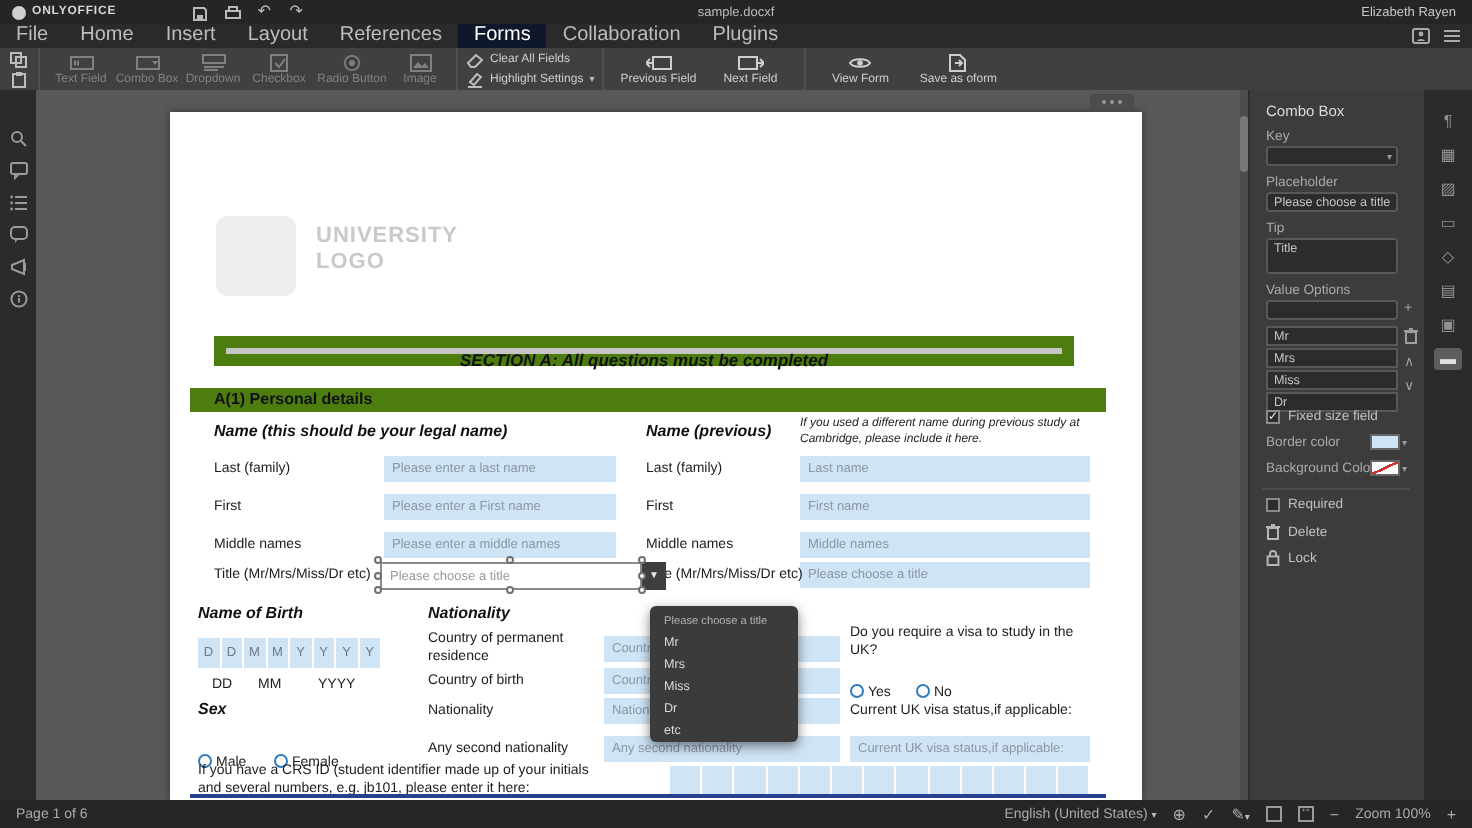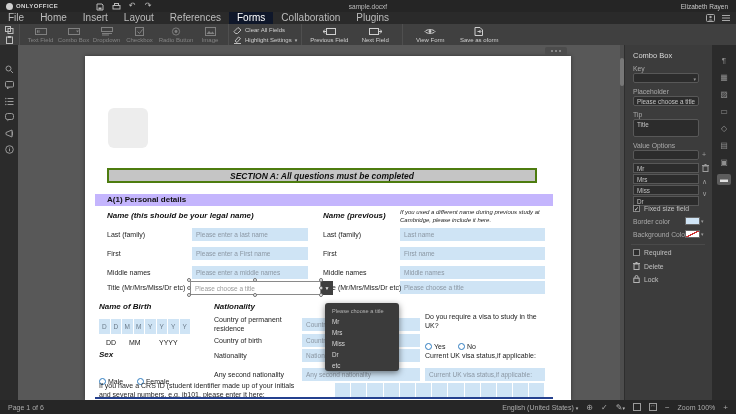--- a/index.html
+++ b/index.html
@@ -43,22 +43,22 @@
   .scrollbar{position:absolute;right:1px;top:0;bottom:0;width:4px;background:#4d4d4d;}
   .scroll-thumb{position:absolute;left:0;top:13px;width:4px;height:28px;background:#777;border-radius:2px;}
   .mini-widget{position:absolute;left:527px;top:2px;width:22px;height:8px;background:#4c4c4c;border-radius:2px;display:flex;align-items:center;justify-content:center;gap:2px;}
   .mini-widget i{width:2px;height:2px;background:#9a9a9a;border-radius:50%;}
   .page{position:absolute;left:67px;top:11px;width:486px;height:344px;background:#ffffff;box-shadow:0 0 4px rgba(0,0,0,.4);}
   .page *{box-sizing:border-box;}
   .lbl{position:absolute;font-size:7px;color:#1c1c1c;white-space:nowrap;}
   .hdr{position:absolute;font-size:8px;font-weight:bold;font-style:italic;color:#111;white-space:nowrap;}
   .note{position:absolute;font-size:6px;font-style:italic;color:#222;line-height:8px;}
   .fld{position:absolute;height:13px;background:#cfe4f5;font-size:6.5px;color:#8b97a3;line-height:13px;padding-left:4px;white-space:nowrap;overflow:hidden;}
-  .band{position:absolute;background:#c5c5c5;border:2px solid #4d7c0f;text-align:center;font-size:8.5px;font-weight:bold;font-style:italic;color:#111;}
-  .band2{position:absolute;background:#c4b5fd;font-size:8px;font-weight:bold;color:#111;padding-left:12px;}
+  .band{position:absolute;background:#c5c5c5;border:6px solid #4d7c0f;text-align:center;font-size:8.5px;font-weight:bold;font-style:italic;color:#111;}
+  .band2{position:absolute;background:#4d7c0f;font-size:8px;font-weight:bold;color:#111;padding-left:12px;}
   .logo-box{position:absolute;left:23px;top:52px;width:40px;height:40px;background:#ededed;border-radius:6px;}
   .logo-txt{position:absolute;left:73px;top:56px;font-size:11px;font-weight:bold;color:#c9c9c9;letter-spacing:.5px;line-height:13px;}
   .doc-title{position:absolute;right:24px;top:46px;font-size:20px;font-weight:bold;color:#000;}
   .doc-sub{position:absolute;right:24px;top:77px;font-size:13.5px;color:#000;}
   .cellrow{position:absolute;display:flex;gap:1px;}
   .dcell{width:10.5px;height:15px;background:#cfe4f5;font-size:6.5px;color:#6b7b8a;text-align:center;line-height:15px;}
   .ccell{width:15.2px;height:15px;background:#cfe4f5;}
   .hint{position:absolute;font-size:7px;color:#1c1c1c;}
   .radio{display:inline-block;width:7px;height:7px;border:1.4px solid #2f7cc0;border-radius:50%;background:#fff;vertical-align:-1px;}
   .rlbl{font-size:7px;color:#1c1c1c;margin-left:2px;}
@@ -291,20 +291,24 @@
           <path d="M4.5 4v2.3M4.5 2.6v.9" stroke="#9a9a9a"></path>
         </svg>
       </span>
   </div>
 
   <div class="workspace">
 
     <div class="page">
 
       <div class="logo-box"></div>
+      <div class="logo-txt">
+        <div>UNIVERSITY</div>
+        <div>LOGO</div>
+      </div>
 
       <div class="band" style="left:22px;top:112px;width:430px;height:15px;line-height:13px;">SECTION A: All questions must be completed</div>
       <div class="band2" style="left:10px;top:138px;width:458px;height:12px;line-height:12px;">A(1) Personal details</div>
 
       <div class="hdr" style="left:22px;top:155px;">Name (this should be your legal name)</div>
       <div class="hdr" style="left:238px;top:155px;">Name (previous)</div>
       <div class="note" style="left:315px;top:152px;width:150px;">If you used a different name during previous study at Cambridge, please include it here.</div>
 
       <div class="lbl" style="left:22px;top:175px;">Last (family)</div>
       <div class="fld" style="left:107px;top:172px;width:116px;">Please enter a last name</div>

